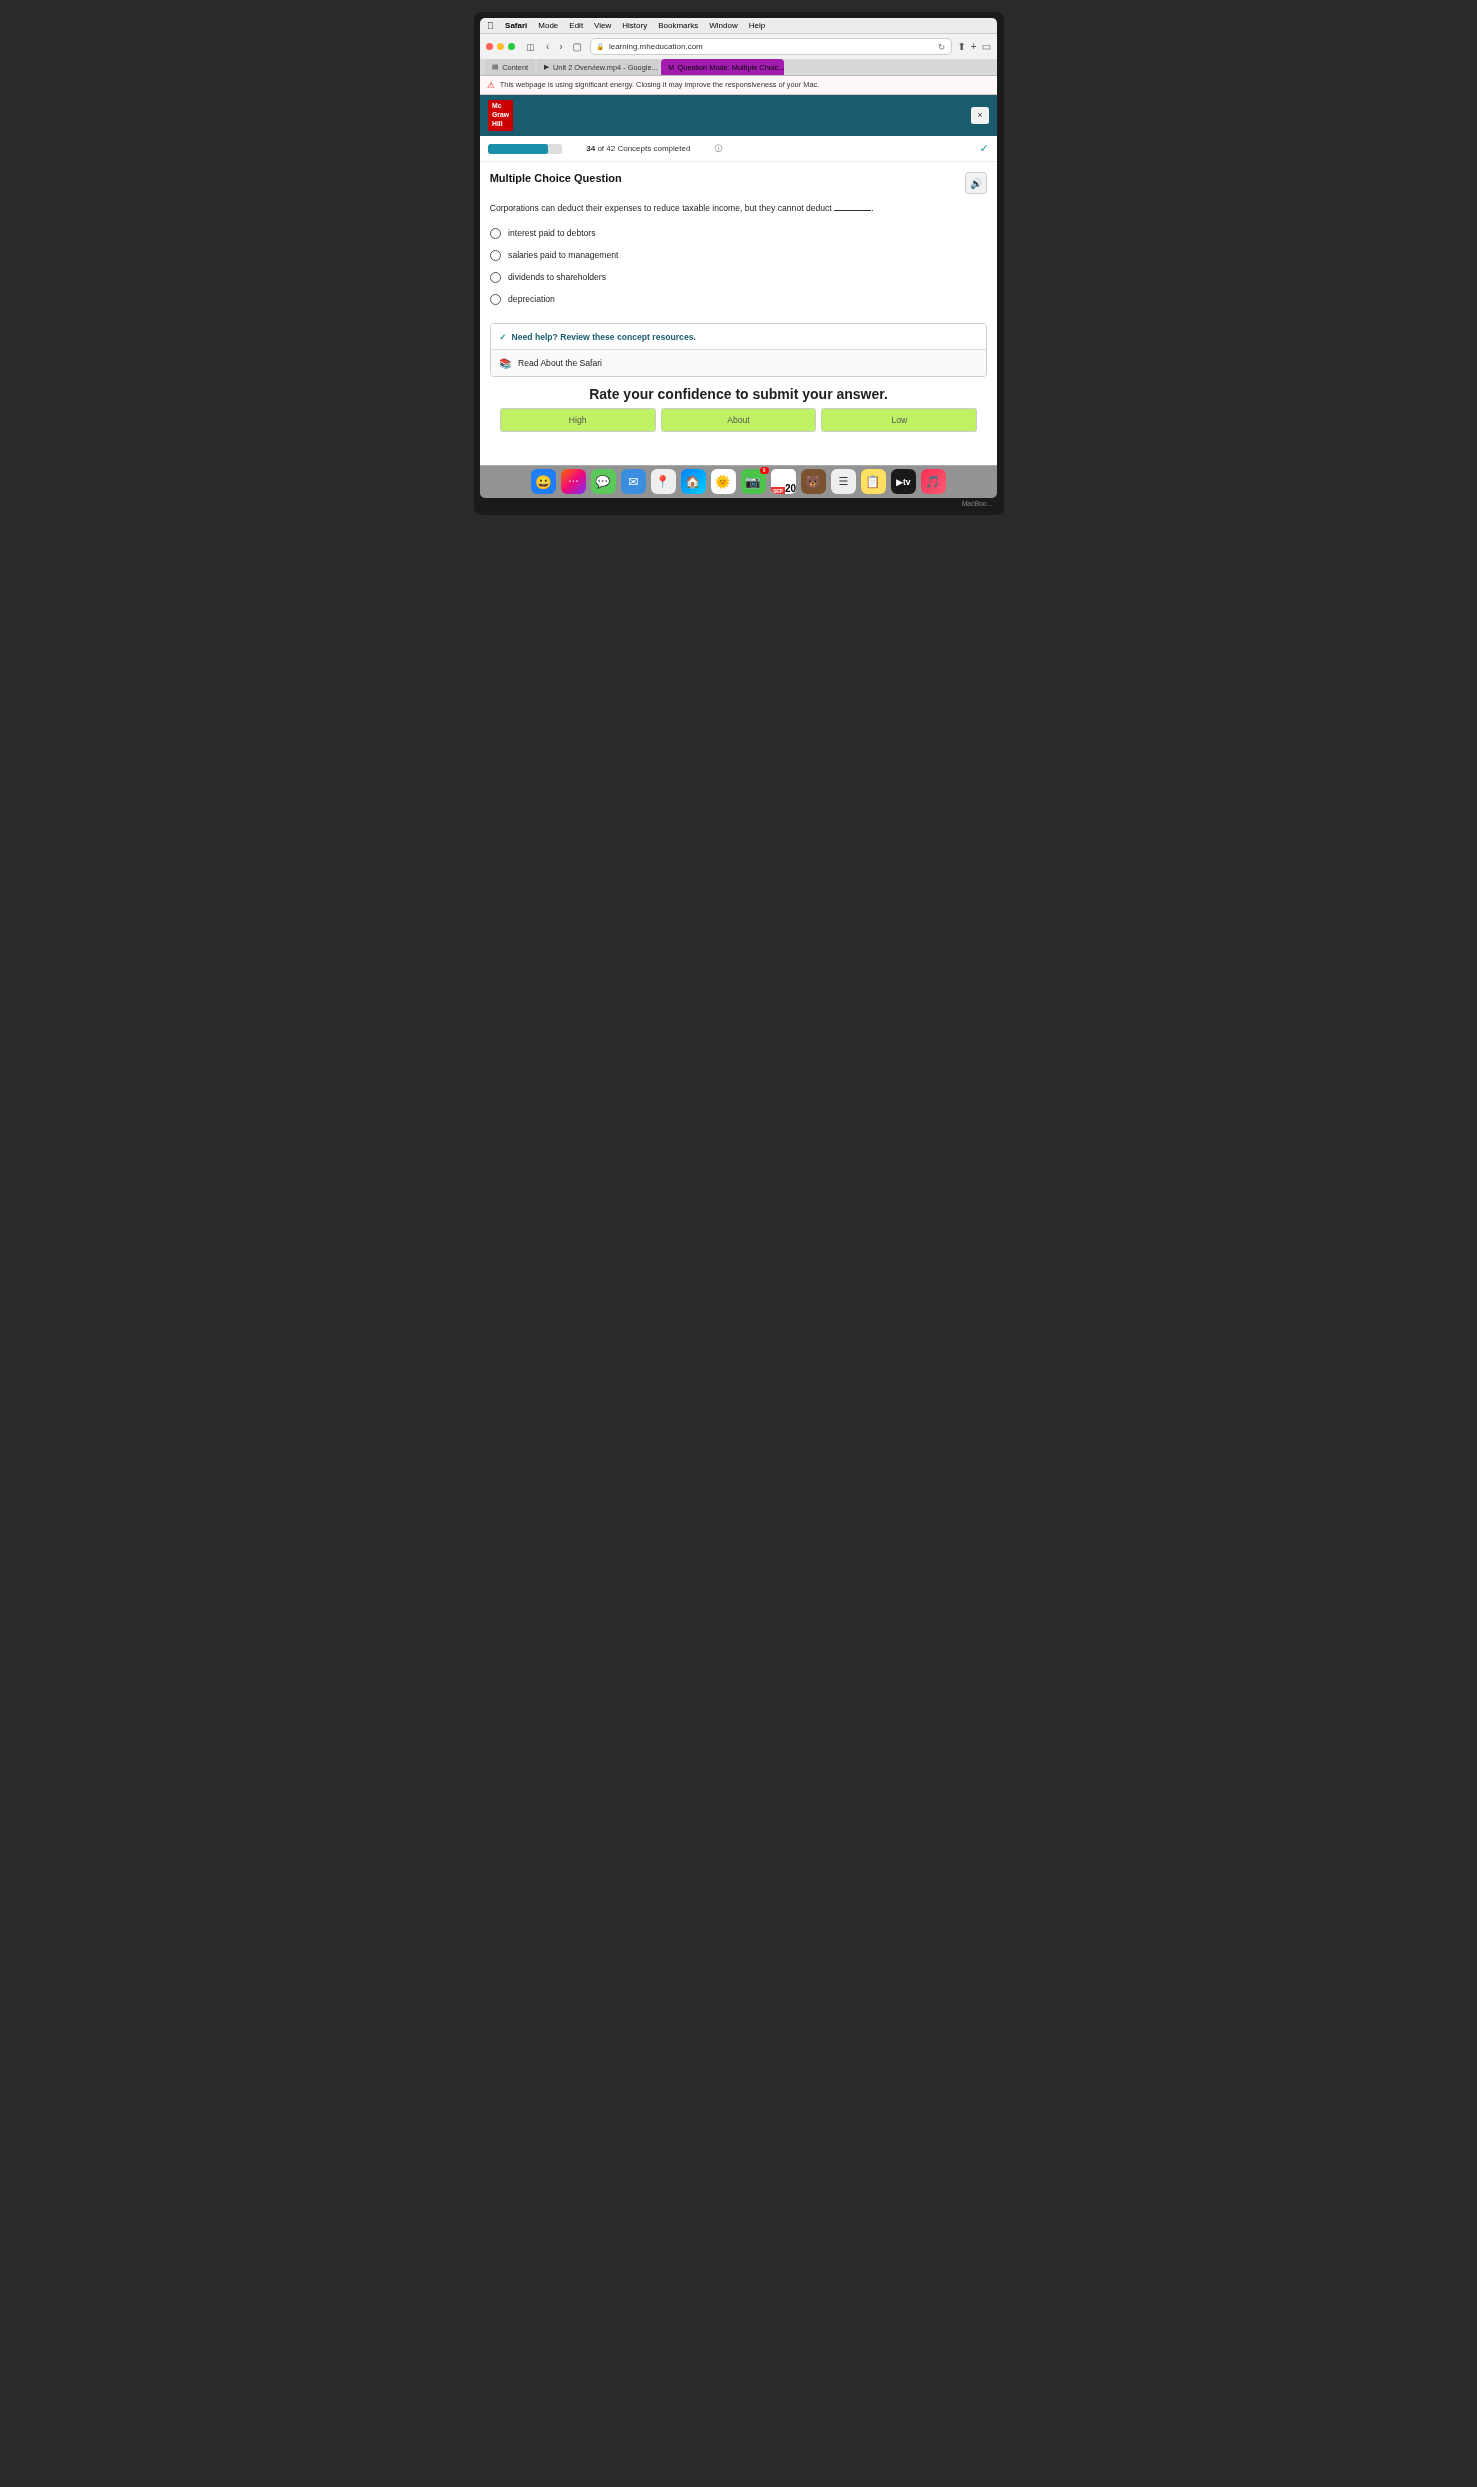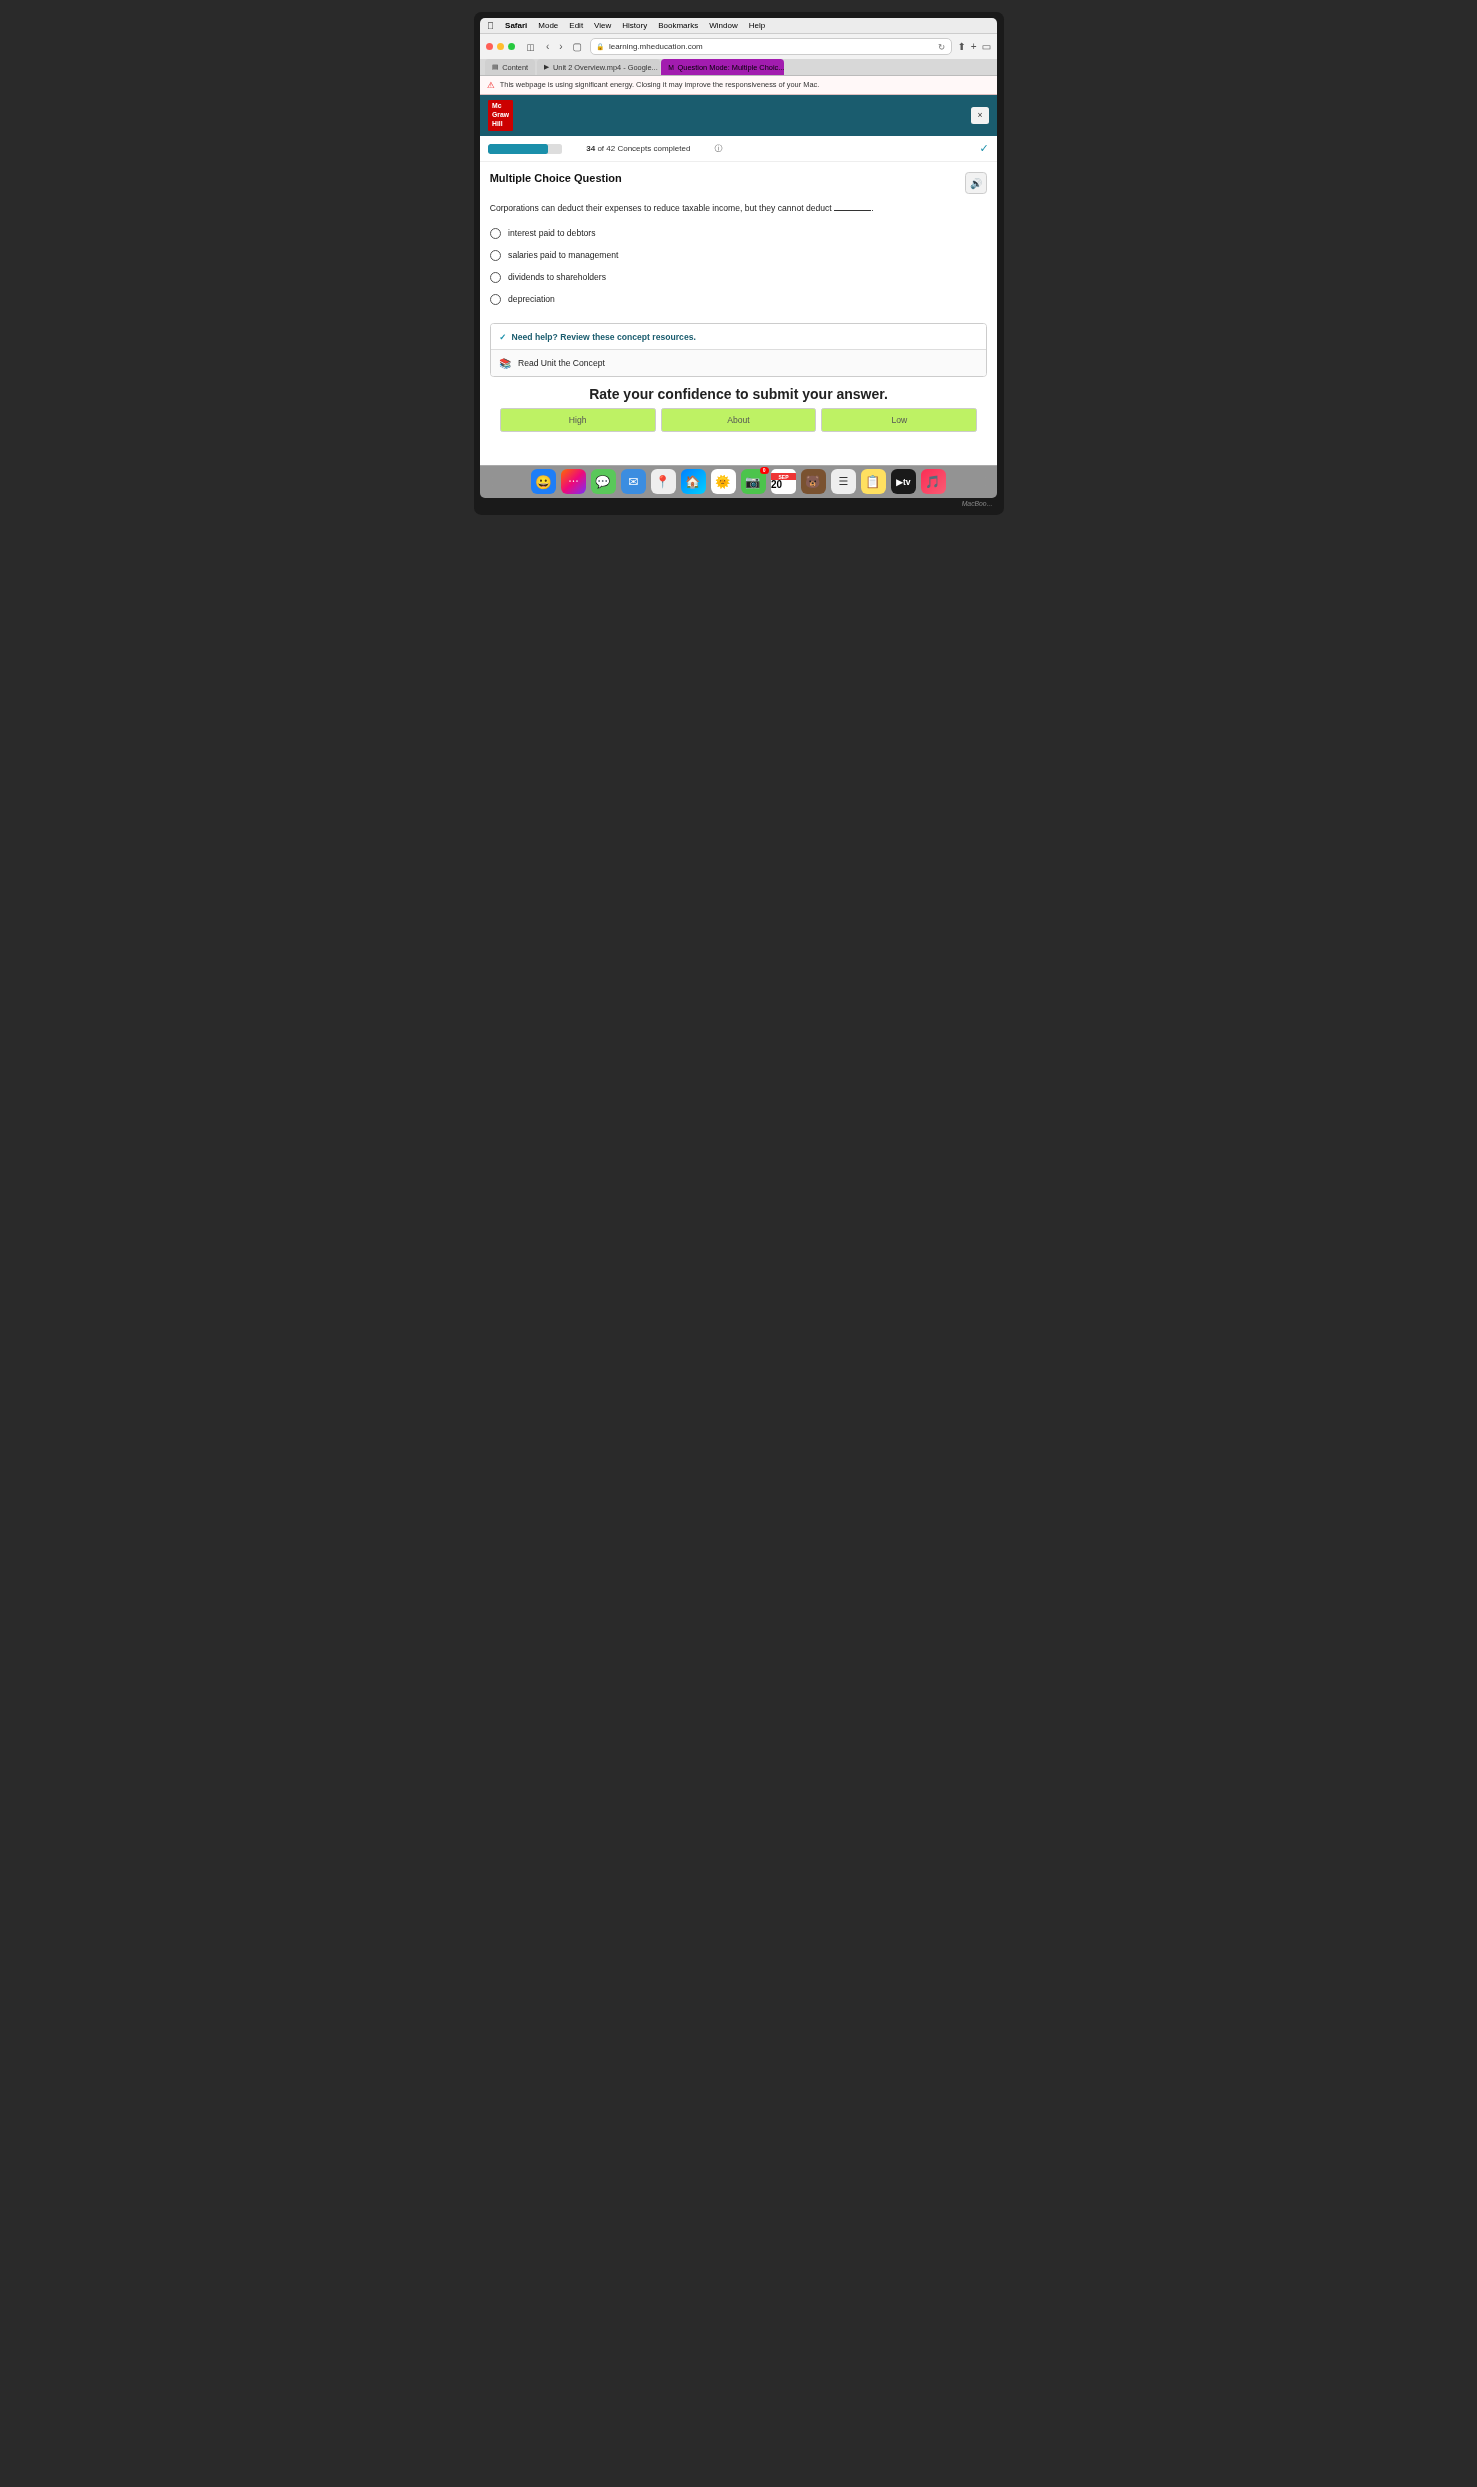--- a/index.html
+++ b/index.html
@@ -405,22 +405,22 @@
       padding: 0.6px 1.9px;
       min-width: 8.6px;
       text-align: center;
     }
     .dock-date-icon {
       background: #fff;
       border-radius: 5px;
       width: 25px;
       height: 25px;
       display: flex;
-      flex-direction: column;
-      align-items: flex-start;
+      flex-direction: row;
+      align-items: flex-end;
       justify-content: center;
       cursor: pointer;
       overflow: hidden;
     }
     .dock-date-top {
       background: #e33;
       width: 100%;
       text-align: center;
       font-size: 5px;
       color: white;
@@ -554,21 +554,21 @@
         </li>
       </ul>
 
       <div class="help-section">
         <div class="help-header">
           <span class="help-check-icon">✓</span>
           <span>Need help? Review these concept resources.</span>
         </div>
         <div class="help-row">
           <span class="help-book-icon">📚</span>
-          <span>Read Unit the Concept</span>
+          <span>Read About the Safari</span>
         </div>
       </div>
 
       <div class="confidence-section">
         <div class="confidence-title">Rate your confidence to submit your answer.</div>
         <div class="confidence-buttons">
           <button class="confidence-btn">High</button>
           <button class="confidence-btn">About</button>
           <button class="confidence-btn">Low</button>
         </div>

